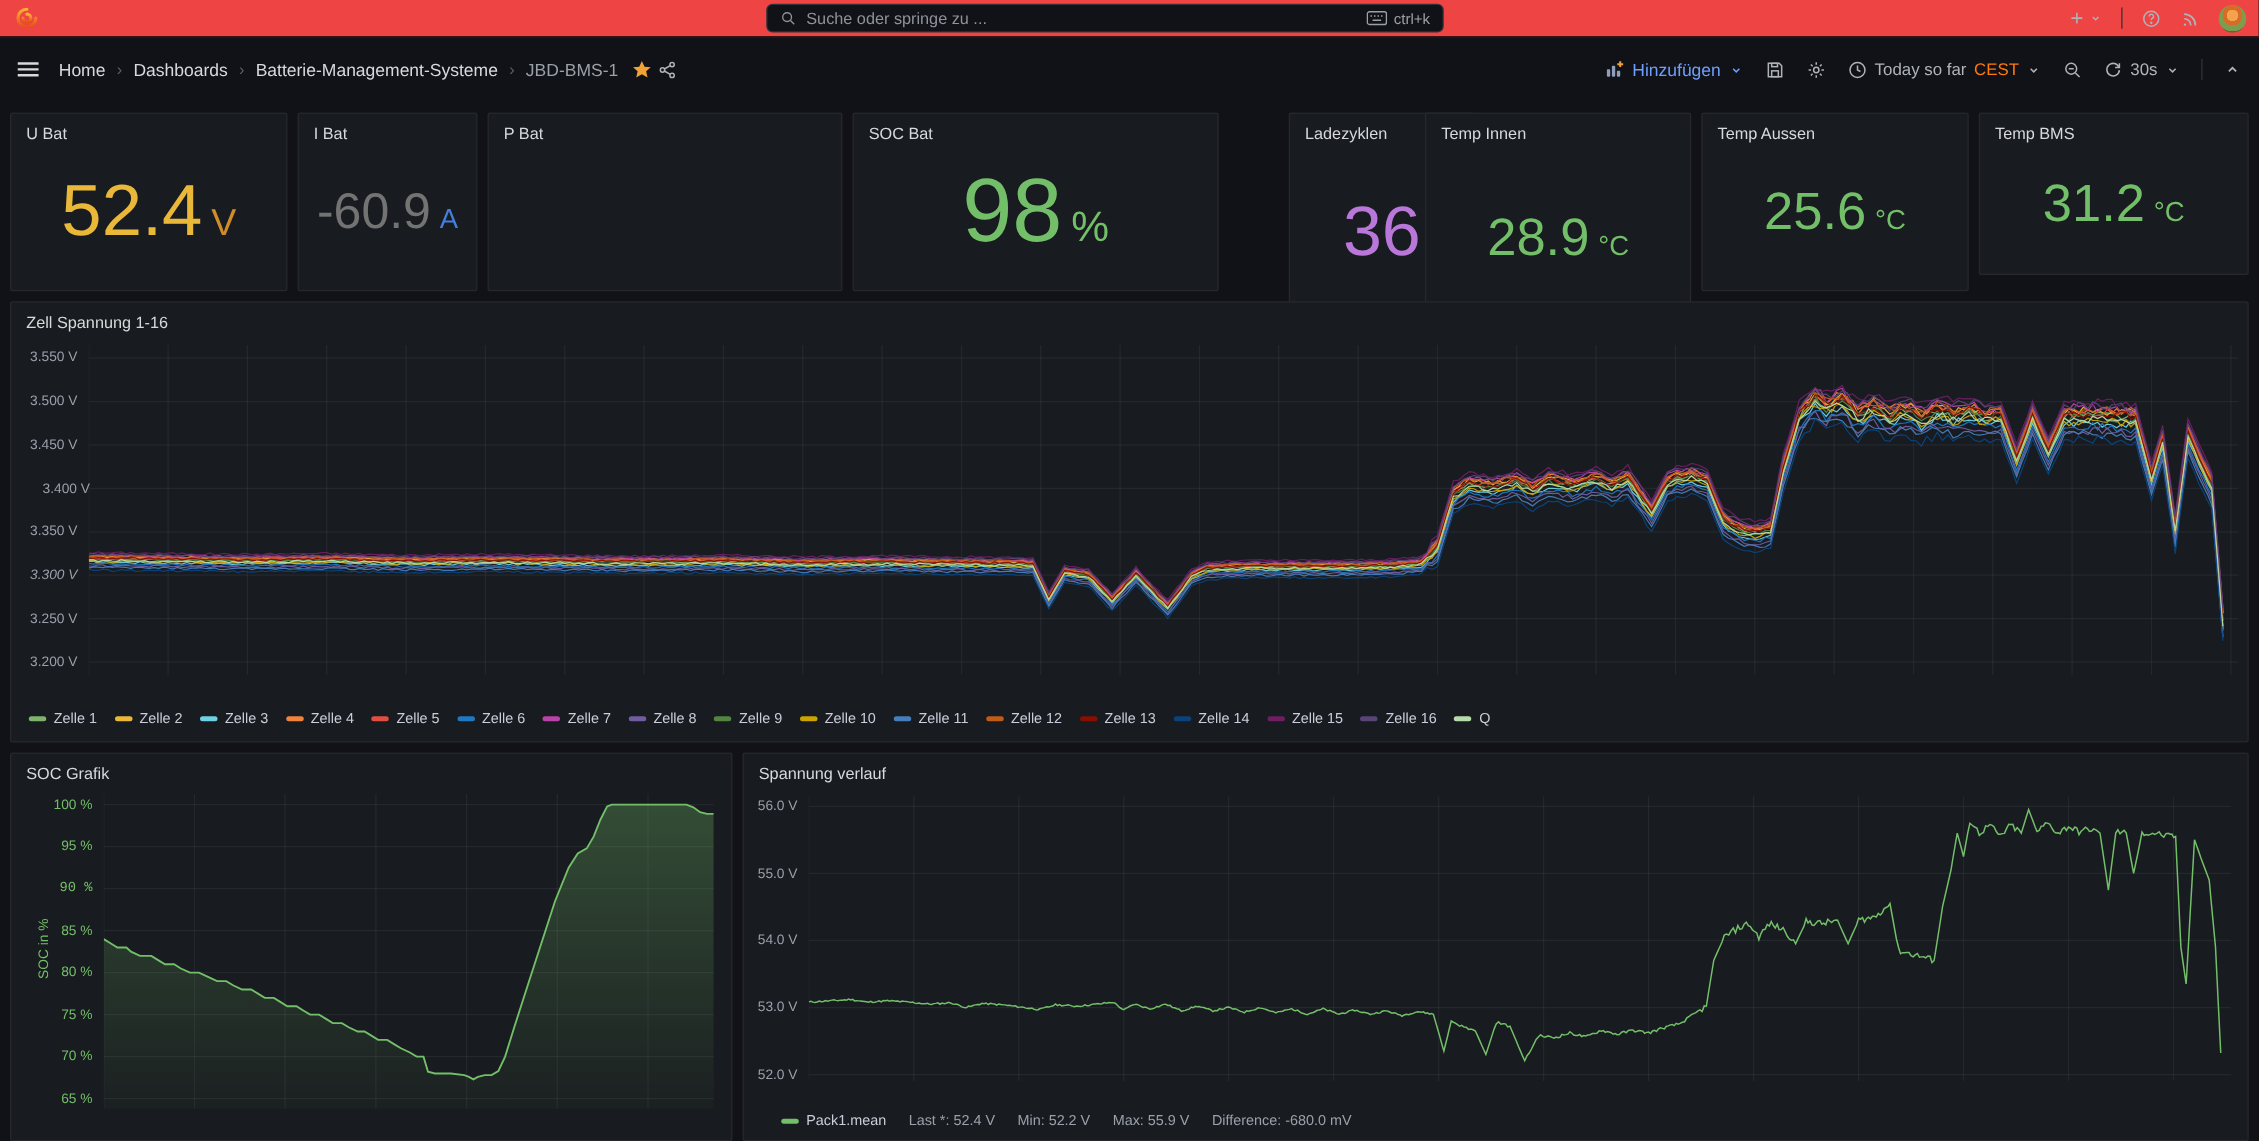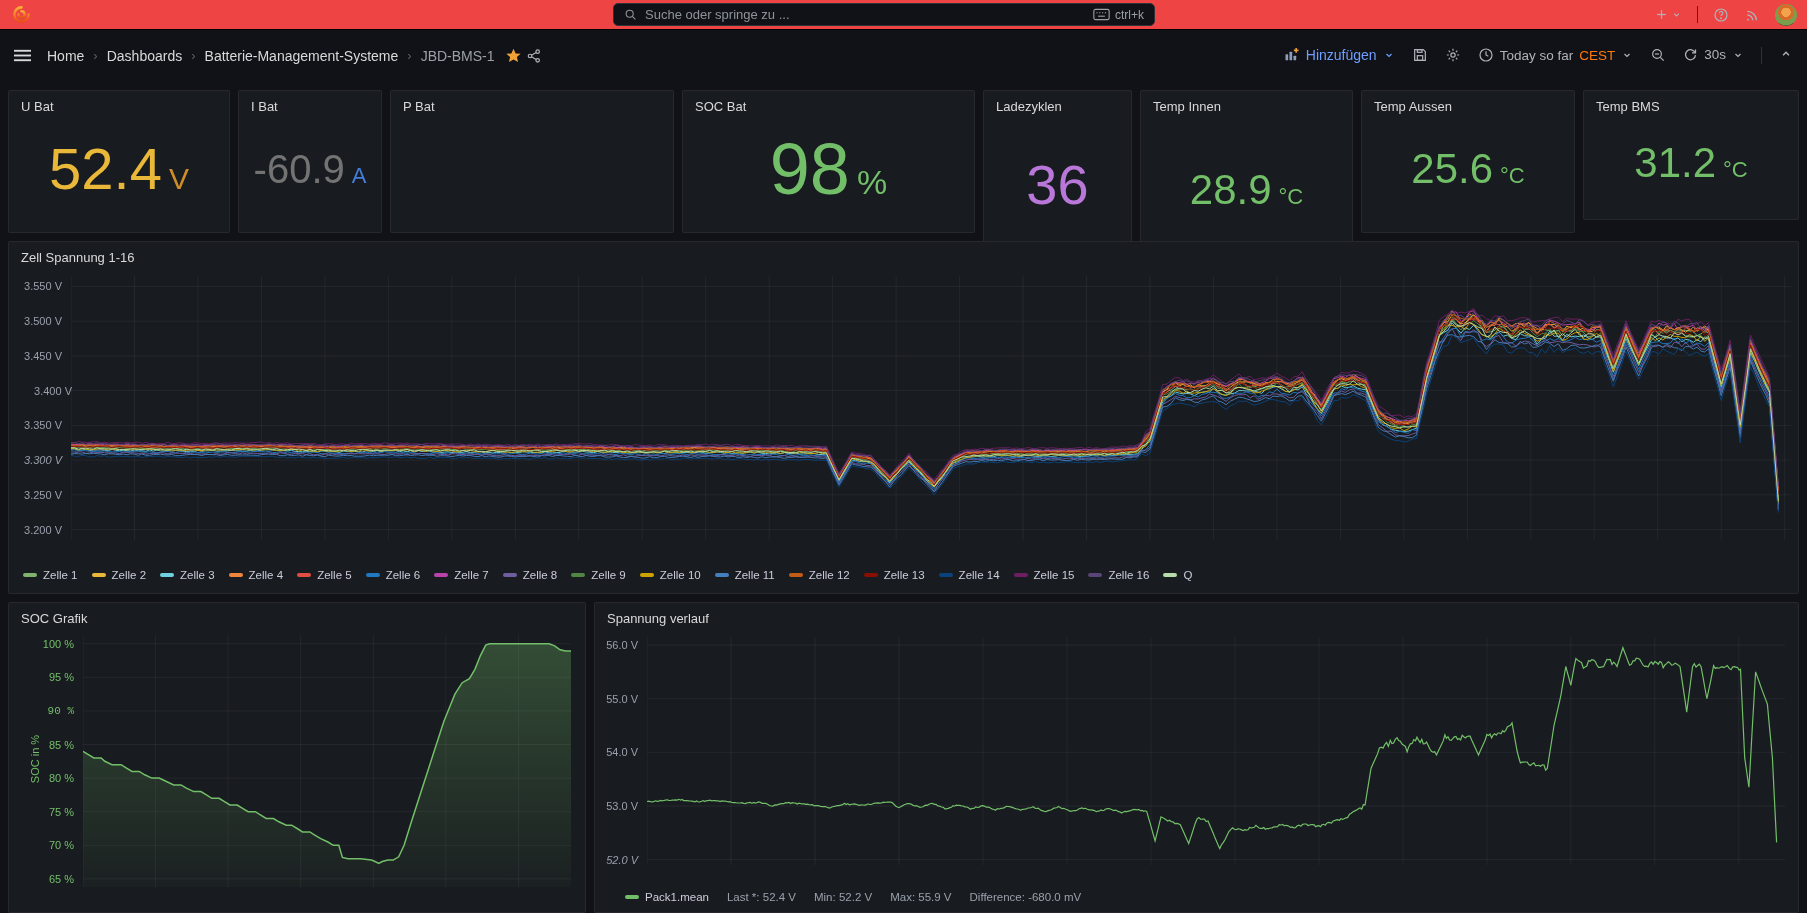--- a/index.html
+++ b/index.html
@@ -22,21 +22,21 @@
           background:radial-gradient(circle at 50% 38%, #f2a34c 0 26%, #d86b28 27% 45%, #7a9e4e 46% 72%, #4e6b33 73% 100%);}
   
   .toolbar{position:absolute;left:0;top:30px;width:100%;height:51px;display:flex;align-items:center;
            padding:0 14px;box-sizing:border-box;background:#111217;}
   .burger{margin-right:16px;cursor:pointer}
   .crumbs{display:flex;align-items:center;gap:9px;font-size:14px}
   .crumb{color:#d8d9da;cursor:pointer;white-space:nowrap}
   .crumb.current{color:#9aa0a7;cursor:default}
   .crumb-sep{color:#5a6069;font-size:13px}
   .fav{margin:0 4px 0 10px;cursor:pointer}
-  .tb-right{margin-left:auto;display:flex;align-items:flex-start;gap:17px;color:#aeb3ba;font-size:13.5px}
+  .tb-right{margin-left:auto;display:flex;align-items:center;gap:17px;color:#aeb3ba;font-size:13.5px}
   .tb-item{display:flex;align-items:center;gap:6px;cursor:pointer;white-space:nowrap}
   .add-label{color:#6e9fff;font-weight:500;font-size:14px}
   .tz{color:#ff780a;font-weight:500}
   
   .panel{position:absolute;background:#181b1f;border:1px solid rgba(204,204,220,.08);
          border-radius:2px;box-sizing:border-box;overflow:hidden}
   .ptitle{margin:0;padding:8px 12px 0;font-size:13px;font-weight:500;color:#d8d9da;cursor:pointer;white-space:nowrap}
   .stat{display:flex;flex-direction:column}
   .stat-value{flex:1;display:flex;align-items:center;justify-content:center;padding-bottom:8px}
   .vrow{display:flex;align-items:baseline;gap:7px}
@@ -256,21 +256,21 @@
   <section class="panel stat" style="left:682px;top:90px;width:293px;height:143px">
     <h2 class="ptitle">SOC Bat</h2>
     <div class="stat-value sz-soc">
       <span class="vrow">
           <span class="num" style="color: rgb(115, 191, 105);">98</span>
           <span class="unit" style="color: rgb(115, 191, 105);">%</span>
         </span>
     </div>
   </section>
 
-  <section class="panel stat" style="left:983px;top:90px;width:149px;height:174px">
+  <section class="panel stat" style="left:1031px;top:90px;width:149px;height:174px">
     <h2 class="ptitle">Ladezyklen</h2>
     <div class="stat-value sz-lz">
       <span class="vrow">
           <span class="num" style="color: rgb(184, 119, 217);">36</span>
         </span>
     </div>
   </section>
 
   <section class="panel stat" style="left:1140px;top:90px;width:213px;height:184px">
     <h2 class="ptitle">Temp Innen</h2>
@@ -514,15 +514,15 @@
       </span>
       <span class="lg-stat">Last *: 52.4 V</span>
       <span class="lg-stat">Min: 52.2 V</span>
       <span class="lg-stat">Max: 55.9 V</span>
       <span class="lg-stat">Difference: -680.0 mV</span>
     </div>
   <span class="tick ytick" style="left: 0px; width: 43px; top: 35.0471px;">56.0 V</span>
       <span class="tick ytick" style="left: 0px; width: 43px; top: 88.6941px;">55.0 V</span>
       <span class="tick ytick" style="left: 0px; width: 43px; top: 142.341px;">54.0 V</span>
       <span class="tick ytick" style="left: 0px; width: 43px; top: 195.988px;">53.0 V</span>
-      <span class="tick ytick" style="left: 0px; width: 43px; top: 249.635px; font-style: italic;">52.0 V</span>
+      <span class="tick ytick" style="left: 0px; width: 43px; top: 249.635px;">52.0 V</span>
     </section>
 </main>
 
 </body></html>

